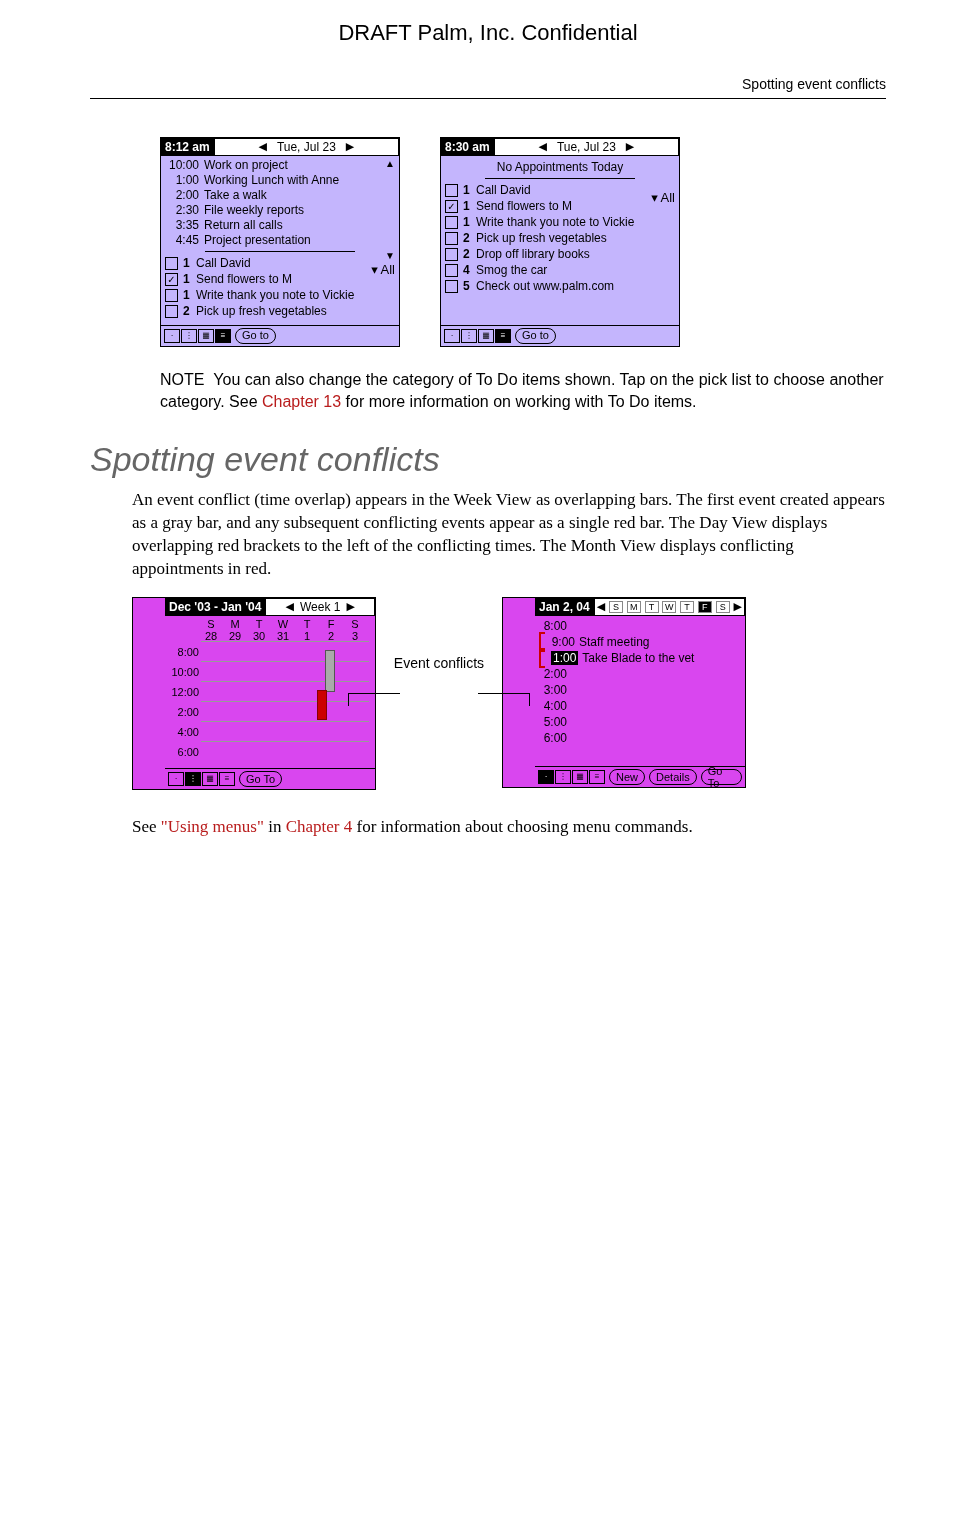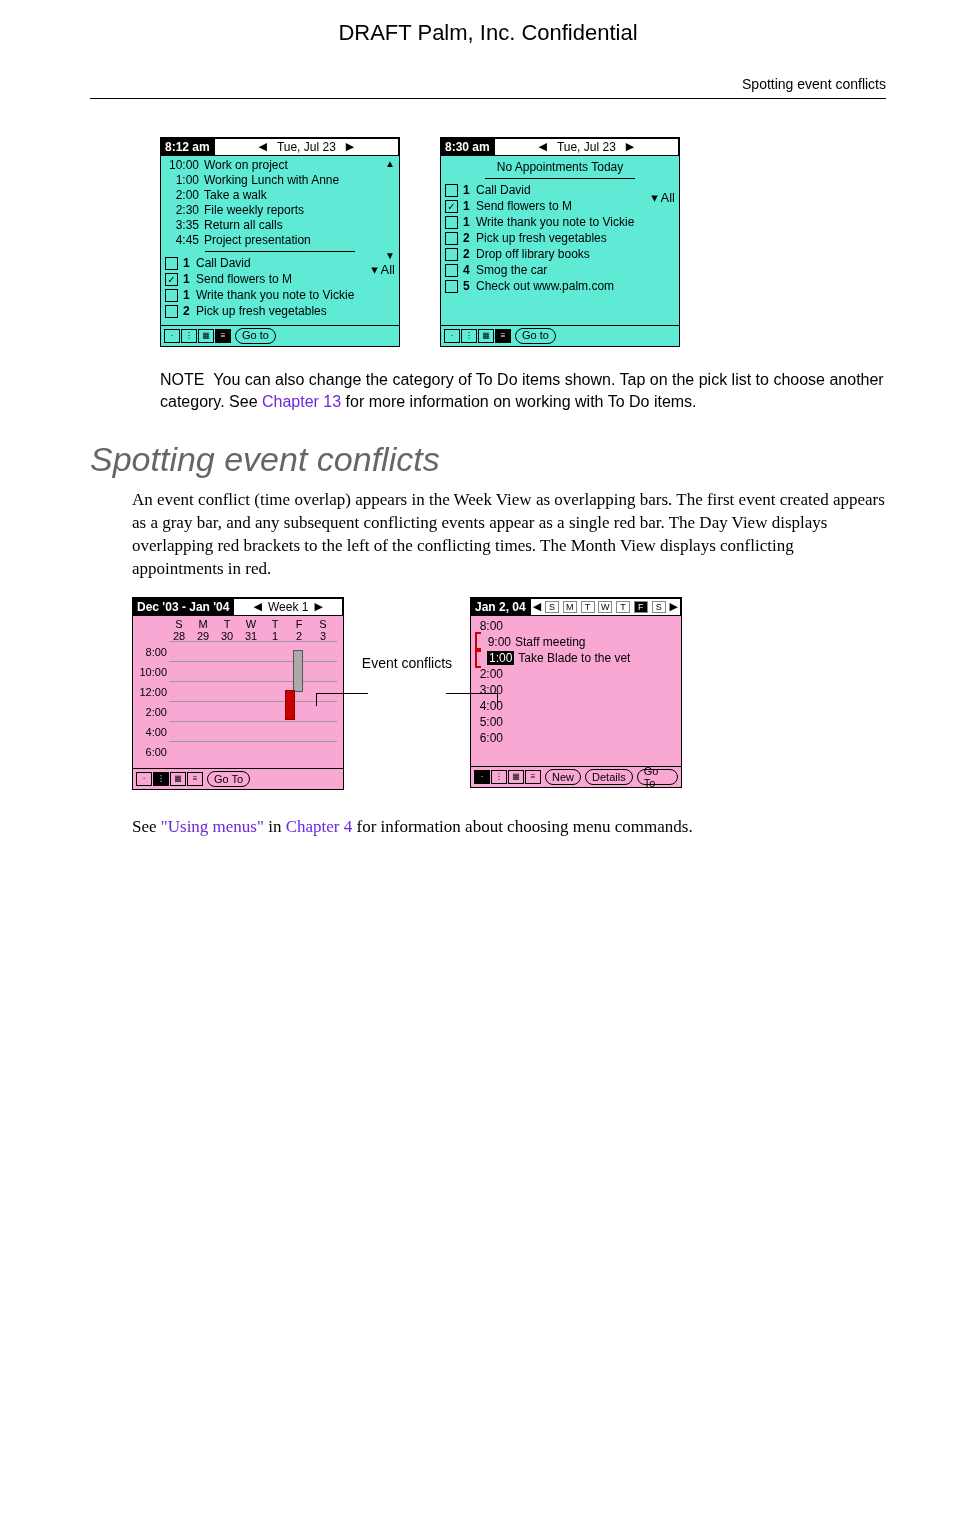--- a/index.html
+++ b/index.html
@@ -31,21 +31,21 @@
   }
   .screens-row {
     display: flex;
     gap: 40px;
     margin-left: 70px;
     margin-bottom: 22px;
   }
   .palm-screen {
     width: 238px;
     border: 1px solid #000;
-    background: #5eead4;
+    background: #c4b5fd;
     font-family: Arial, Helvetica, sans-serif;
     font-size: 12px;
     line-height: 1.25;
   }
   .palm-titlebar {
     display: flex;
     align-items: center;
     background: #000;
     color: #fff;
     height: 18px;
@@ -111,21 +111,21 @@
     display: inline-flex;
     align-items: center;
   }
   .note-block {
     margin: 0 0 28px 70px;
     font-family: Arial, Helvetica, sans-serif;
     font-size: 16px;
     line-height: 1.35;
   }
   .note-label { font-weight: normal; font-family: Arial, Helvetica, sans-serif; }
-  .chapter-link { color: #6d28d9; }
+  .chapter-link { color: #b91c1c; }
   h2.section {
     font-family: 'Trebuchet MS', Arial, sans-serif;
     font-weight: normal;
     font-style: italic;
     font-size: 34px;
     color: #666;
     margin: 4px 0 10px 0;
   }
   .body-para {
     margin: 0 0 16px 42px;
@@ -134,24 +134,25 @@
     font-family: 'Palatino Linotype', Georgia, serif;
   }
   .fig-row2 {
     display: flex;
     align-items: flex-start;
     margin-left: 42px;
     margin-bottom: 26px;
   }
   .wk-screen, .day-screen {
     border: 1px solid #000;
-    background: #f9a8d4;
+    background: #d946ef;
     font-family: Arial, Helvetica, sans-serif;
     font-size: 12px;
     width: 210px;
+    padding-left: 32px;
   }
   .wk-titlebar, .day-titlebar {
     display: flex;
     align-items: center;
     background: #000;
     color: #fff;
     height: 18px;
   }
   .wk-title { padding: 0 4px; font-weight: bold; flex: 0 0 auto; }
   .wk-nav {

